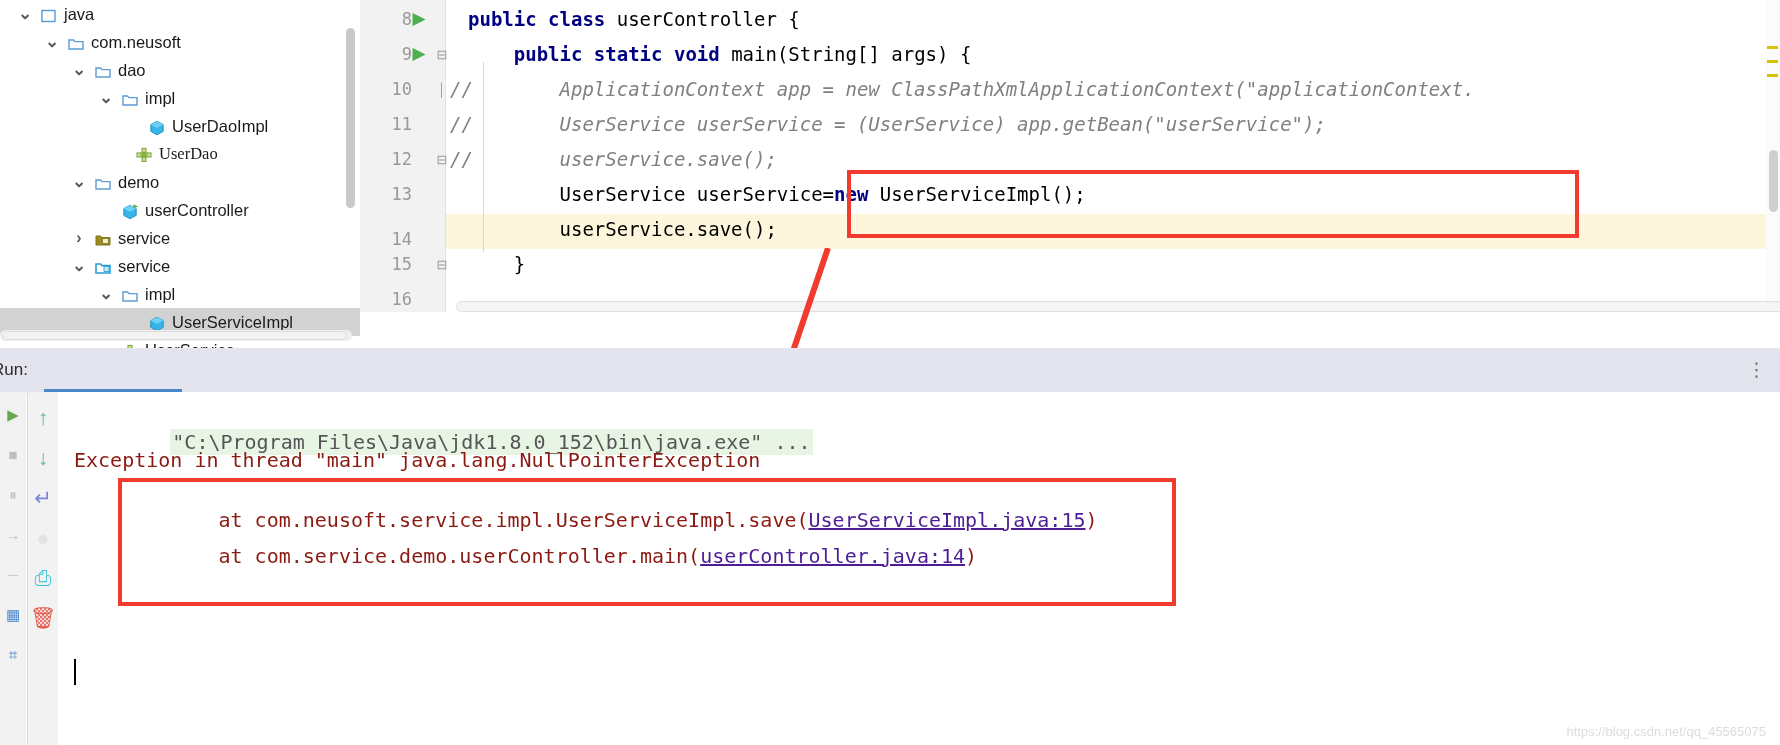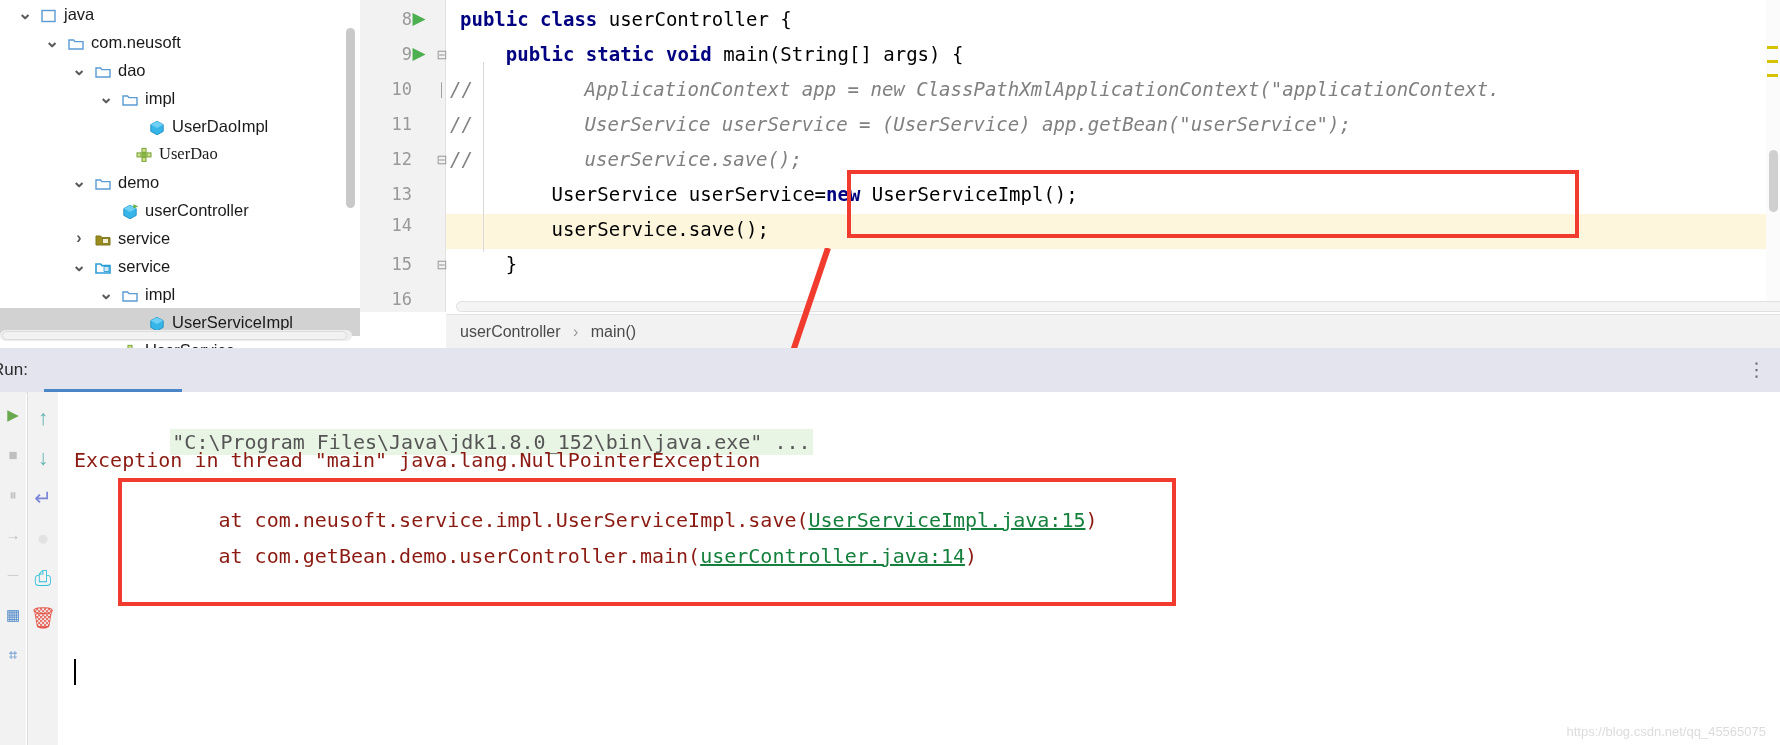--- a/index.html
+++ b/index.html
@@ -53,26 +53,26 @@
   }
   #gutter-sep { position:absolute; left:85px; top:0; width:1px; height:312px; background:#e2e2e2;}
   .ln {
     position: absolute; left: 0; width: 52px; text-align: right;
     font-family: "DejaVu Sans Mono", monospace; font-size: 17px;
     color: #999999;
   }
   .runmark { position: absolute; left: 48px; width: 22px; text-align: center; color: #4caf50; font-size: 17px; }
   .foldmark { position: absolute; left: 72px; width: 20px; text-align:center; color:#9a9a9a; font-size: 13px; }
   .code {
-    position: absolute; left: 100px;
+    position: absolute; left: 108px;
     font-family: "DejaVu Sans Mono", monospace; font-size: 19px;
     color: #000000; white-space: pre;
   }
   .kw { color: #000080; font-weight: bold; }
-  .cmt { color: #808080; font-style: italic; padding-left: 33px; }
+  .cmt { color: #808080; font-style: italic; }
   .cmtslash { color: #808080; font-style: italic; }
   #hl-line {
     position: absolute; left: 86px; right: 0; height: 35px;
     background: #fdf6dd;
   }
   #indent-guide { position:absolute; left:123px; top:62px; width:1px; height:190px; background:#d8d8d8;}
   #editor-hscroll {
     position:absolute; left:96px; bottom:36px; width:1380px; height:11px;
     background:#f4f4f4; border:1px solid #e0e0e0; border-radius:6px;
   }
@@ -132,21 +132,21 @@
   #console {
     position:absolute; left:58px; top:44px; right:0; bottom:0;
     background:#ffffff; overflow:hidden;
   }
   .con-line {
     position:absolute; left:16px;
     font-family:"DejaVu Sans Mono", monospace; font-size:20px; white-space:pre;
   }
   .con-cmd { color:#555555; background:#e8f5e4; padding:1px 2px; }
   .con-err { color:#8b1a12; }
-  .con-link { color:#15803d; text-decoration:underline;text-align:center; }
+  .con-link { color:#4c1d95; text-decoration:underline;text-align:center; }
   .con-info { color:#1a1aa8; }
   #console-redbox {
     position:absolute; left:60px; top:86px; width:1058px; height:128px;
     border:4px solid #f23b2f;
   }
   #caret { position:absolute; left:16px; top:267px; width:2px; height:26px; background:#000; }
   #watermark {
     position:absolute; right:14px; bottom:6px; font-size:13px; color:#dcdcdc;
     font-family:"Liberation Sans", sans-serif;
   }
@@ -285,40 +285,35 @@
         <div class="code" style="top: 78px;"><span class="cmt">        ApplicationContext app = new ClassPathXmlApplicationContext("applicationContext.</span></div>
         <div class="ln" style="top: 114px;">11</div>
         <div class="code cmtslash" style="left: 90px; top: 113px;">//</div>
         <div class="code" style="top: 113px;"><span class="cmt">        UserService userService = (UserService) app.getBean("userService");</span></div>
         <div class="ln" style="top: 149px;">12</div>
         <div class="foldmark" style="top: 152px;">⊟</div>
         <div class="code cmtslash" style="left: 90px; top: 148px;">//</div>
         <div class="code" style="top: 148px;"><span class="cmt">        userService.save();</span></div>
         <div class="ln" style="top: 184px;">13</div>
         <div class="code" style="top: 183px;"><span>        UserService userService=</span><span class="kw">new</span><span> UserServiceImpl();</span></div>
-        <div class="ln" style="top: 215px; text-align: right;">14</div>
+        <div class="ln" style="top: 229px; text-align: right;">14</div>
         <div class="code" style="top: 218px;"><span>        userService.save();</span></div>
         <div class="ln" style="top: 254px;">15</div>
         <div class="foldmark" style="top: 257px;">⊟</div>
         <div class="code" style="top: 253px;"><span>    }</span></div>
         <div class="ln" style="top: 289px;">16</div>
         <div class="code" style="top: 288px;"><span></span></div>
       </div>
     <div id="editor-right-marks">
       <div class="mark-y" style="top:46px"></div>
       <div class="mark-y" style="top:60px"></div>
       <div class="mark-y" style="top:74px"></div>
       <div id="editor-vscroll-thumb"></div>
     </div>
     <div id="editor-hscroll"></div>
-    <div id="breadcrumb">
-      <span>userController</span>
-      <span class="sep">›</span>
-      <span>main()</span>
-    </div>
     <div id="code-redbox"></div>
   </div>
 
   <svg id="arrow-svg" viewBox="0 0 90 150">
     <line x1="58" y1="0" x2="18" y2="118" stroke="#f23b2f" stroke-width="6"></line>
     <polygon points="14,146 5,104 33,115" fill="#f23b2f"></polygon>
   </svg>
 
   <div id="run-pane">
     <div id="run-header">
@@ -348,20 +343,20 @@
 
     <div id="console">
       <div class="con-line" style="top:14px">
         <span class="con-cmd">"C:\Program Files\Java\jdk1.8.0_152\bin\java.exe" ...</span>
       </div>
       <div class="con-line con-err" style="top:56px">Exception in thread "main" java.lang.NullPointerException</div>
       <div class="con-line" style="top:92px">
         <span class="con-err">    at com.neusoft.service.impl.UserServiceImpl.save(</span><span class="con-link">UserServiceImpl.java:15</span><span class="con-err">)</span>
       </div>
       <div class="con-line" style="top:128px">
-        <span class="con-err">    at com.getBean.demo.userController.main(</span><span class="con-link">userController.java:14</span><span class="con-err">)</span>
+        <span class="con-err">    at com.service.demo.userController.main(</span><span class="con-link">userController.java:14</span><span class="con-err">)</span>
       </div>
       <div id="caret"></div>
       <div id="console-redbox"></div>
       <div id="watermark">https://blog.csdn.net/qq_45565075</div>
     </div>
   </div>
 </div>
 
 </body></html>

